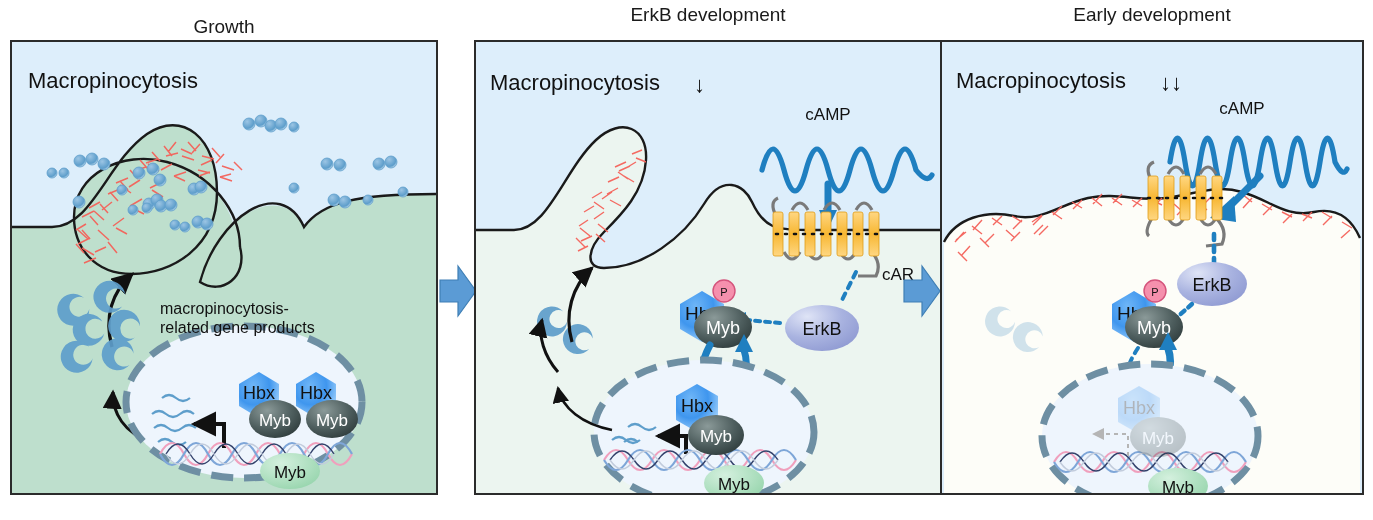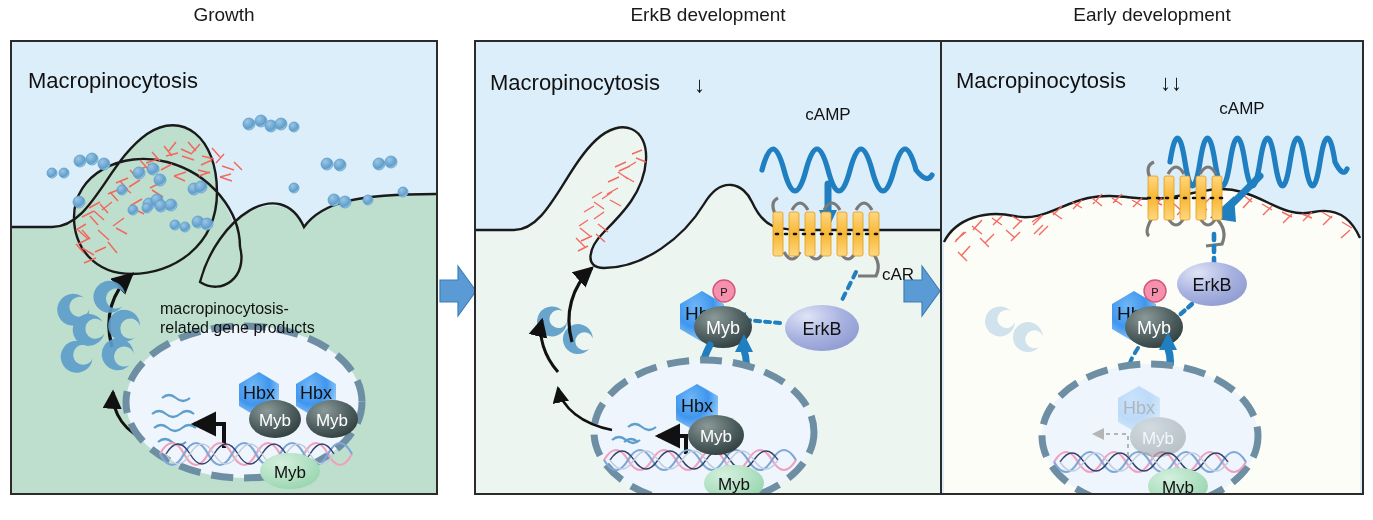--- a/index.html
+++ b/index.html
@@ -16,21 +16,21 @@
   #panel-late{left:940px;width:424px;}
   .panel svg{display:block;}
   .lbl{font-family:"Liberation Sans",sans-serif;}
   .arrow-connector{position:absolute;top:262px;width:40px;height:58px;}
 </style>
 </head>
 <body>
 
 <div class="stage">
 
-  <div class="panel-title" style="left:10px;width:428px;">Growth</div>
+  <div class="panel-title" style="left:10px;width:428px;margin-top:12px;">Growth</div>
   <div class="panel-title" style="left:474px;width:468px;">ErkB development</div>
   <div class="panel-title" style="left:940px;width:424px;">Early development</div>
 
   <div class="panel" id="panel-growth">
     <svg width="424" height="451" viewBox="0 0 424 451" xmlns="http://www.w3.org/2000/svg">
       <defs>
         <radialGradient id="g-hbx" cx="35%" cy="30%" r="75%">
           <stop offset="0%" stop-color="#6fb6f7"></stop>
             <stop offset="55%" stop-color="#3f96ee"></stop>
           <stop offset="100%" stop-color="#9fd0fb"></stop>

